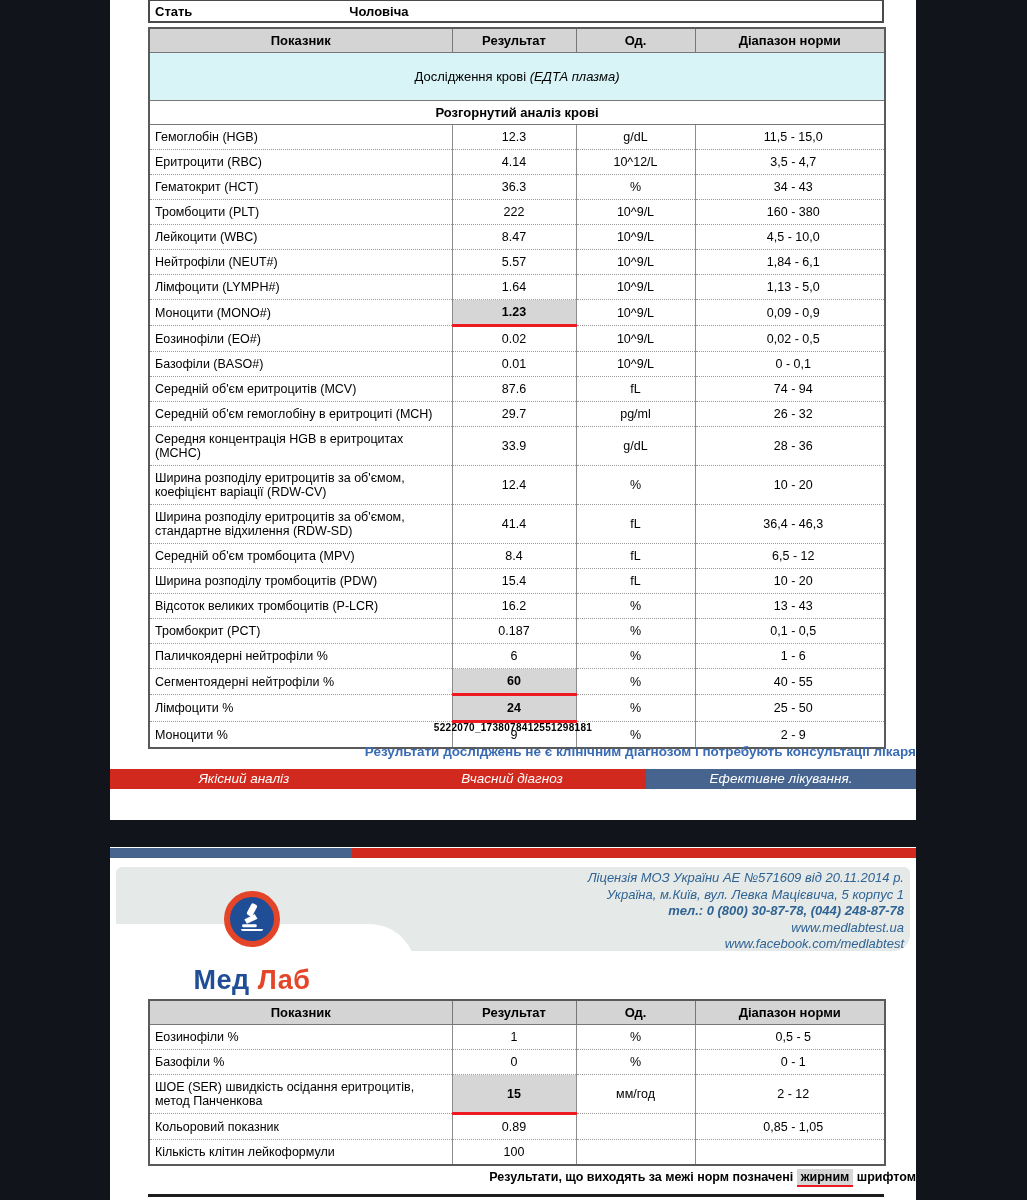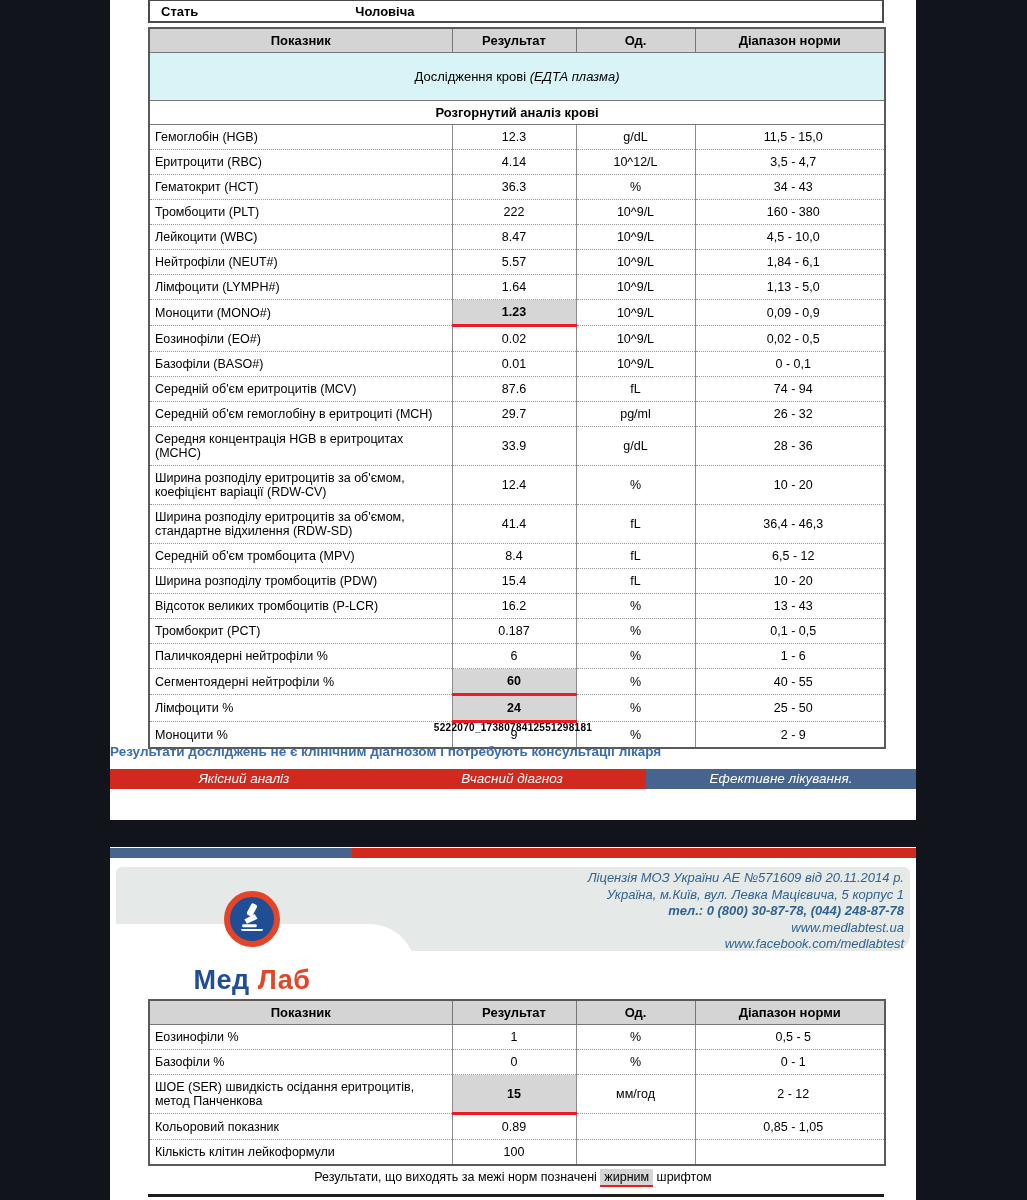--- a/index.html
+++ b/index.html
@@ -12,21 +12,21 @@
   html,body{width:1027px;height:1200px;overflow:hidden;background:var(--page-bg);
     font-family:"Liberation Sans","DejaVu Sans",sans-serif;color:#000}
   .page{position:absolute;left:110px;width:806px;background:#fff}
   .page1{top:0;height:820px}
   .page2{top:847px;height:353px}
 
   
   .sexrow{position:absolute;left:38px;top:0;width:736px;height:23px;
     border:2px solid #4a4a4a;border-top-width:1px;display:flex;align-items:center;
     font-size:13px;font-weight:bold}
-  .sexrow .lbl{margin-left:11px}
+  .sexrow .lbl{margin-left:5px}
   .sexrow .val{margin-left:157px}
 
   
   table.lab{position:absolute;left:38px;width:736px;border-collapse:collapse;
     font-size:12.5px;table-layout:fixed;border:2px solid #5a5a5a}
   .t1{top:27px}
   .t2{top:152px}
   col.c1{width:303px}col.c2{width:124px}col.c3{width:119px}col.c4{width:190px}
   .lab th{background:var(--header-gray);font-weight:bold;font-size:13px;
     padding:4px 3px;border:1px solid #777;text-align:center}
@@ -39,21 +39,21 @@
   .lab td.flag{background:var(--flag-gray);border-bottom:3px solid var(--flag-red);font-weight:bold}
   tr.section td{background:var(--section-cyan);text-align:center;font-weight:normal;
     font-size:13px;border-top:1px solid #777;border-bottom:1px solid #777;padding:16px}
   tr.section .it{font-style:italic}
   tr.group td{font-weight:bold;font-size:13px;text-align:center;padding:4px 5px;
     border-top:1px solid #777;border-bottom:1px solid #777}
 
   
   .barcode-num{position:absolute;top:722px;left:0;width:100%;text-align:center;
     font-size:10px;font-weight:bold;letter-spacing:.3px}
-  .disclaimer{position:absolute;top:744px;left:0;width:100%;text-align:left;
+  .disclaimer{position:absolute;top:744px;left:0;width:100%;text-align:right;
     font-size:13.5px;font-weight:bold;color:var(--link-blue)}
   .banner{position:absolute;top:769px;left:0;width:100%;height:20px;display:flex;
     color:#fff;font-style:italic;font-size:13.5px}
   .banner .red{width:536px;background:var(--accent-red);display:flex}
   .banner .red span{width:50%;text-align:center;line-height:20px}
   .banner .blue{flex:1;background:var(--bar-blue);text-align:center;line-height:20px}
 
   
   .topbar2{position:absolute;top:1px;left:0;width:100%;height:10px;display:flex}
   .topbar2 .b{width:242px;background:var(--bar-blue)}
@@ -69,22 +69,22 @@
   .logo .circle{width:56px;height:56px;margin:0 auto;border-radius:50%;
     background:var(--brand-blue);border:6px solid var(--brand-red);
     display:flex;align-items:center;justify-content:center}
   .logo .circle svg{width:34px;height:34px}
   .logo .wordmark{margin-top:18px;font-size:27px;font-weight:bold;letter-spacing:.5px}
   .logo .wordmark .med{color:var(--brand-blue)}
   .logo .wordmark .lab{color:var(--brand-red)}
   .logo .tagline{margin-top:17px;font-size:8.5px;font-weight:bold;
     letter-spacing:2.2px;color:var(--brand-blue)}
 
-  .note2{position:absolute;top:323px;left:0;width:100%;text-align:center;
-    font-size:12.5px;font-weight:normal}
+  .note2{position:absolute;top:323px;left:0;width:100%;text-align:right;
+    font-size:12.5px;font-weight:bold}
   .note2 .flagword{background:var(--flag-gray);border-bottom:2.5px solid var(--flag-red);
     padding:1px 4px}
   .botline{position:absolute;top:347px;left:38px;width:736px;height:3px;background:#1c1c1c}
 </style>
 </head>
 <body>
 
 <div class="page page1">
 
   <div class="sexrow">

